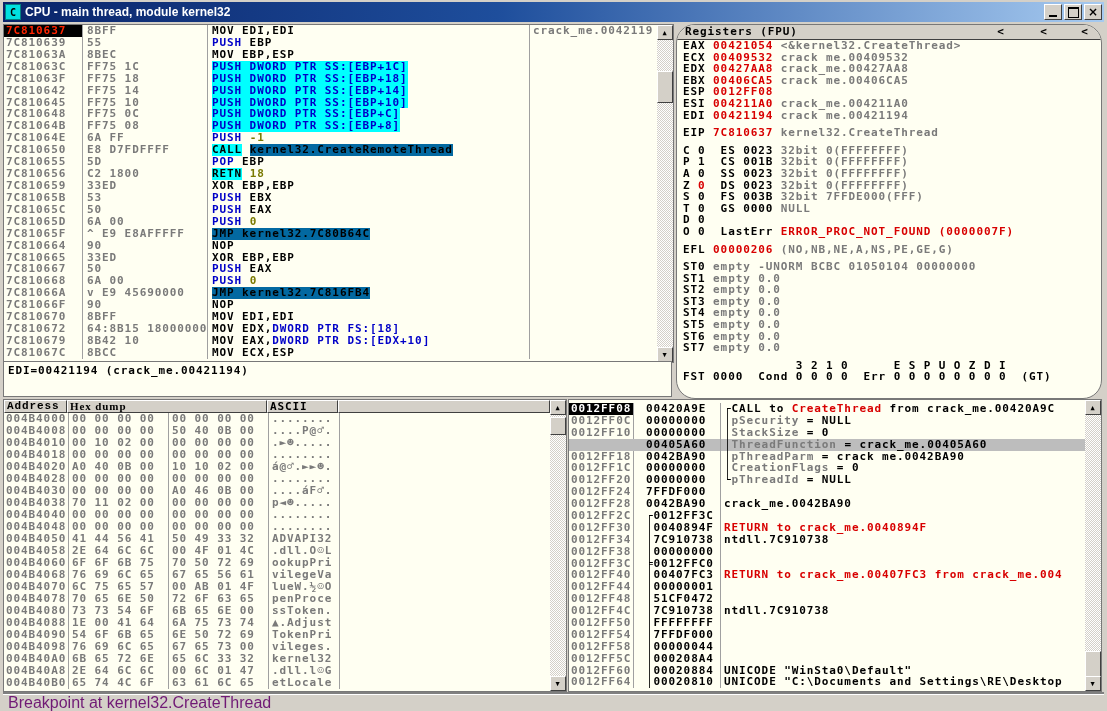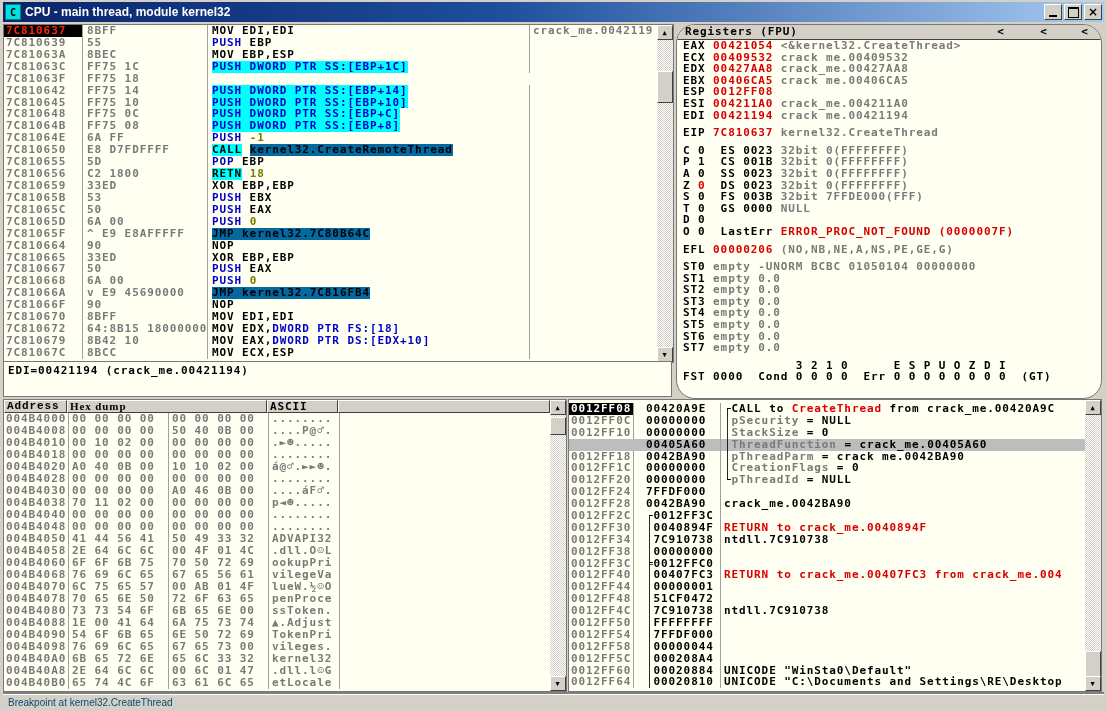--- a/index.html
+++ b/index.html
@@ -74,22 +74,22 @@
   .srow{display:flex;height:11.9px;line-height:11.8px;white-space:pre;overflow:hidden;}
   .srow.sel{background:#bdbdbd;}
   .s-addr{width:62px;padding-left:2px;border-right:1px solid #a0a0a0;color:#7a7a7a;overflow:hidden;}
   .s-addr.top{background:#000;color:#fff;}
   .srow.sel .s-addr{color:#000;margin-top:32px;}
   .s-val{width:74px;padding-left:12px;border-right:1px solid #a0a0a0;color:#000;overflow:hidden;}
   .s-cmt{flex:1;padding-left:3px;overflow:hidden;}
   #stack .sthumb{top:251px;height:25px;}
   
   #statusbar{position:absolute;left:3px;top:694px;width:1101px;height:16px;background:#D4D0C8;
-    border-top:1px solid #fff;box-shadow:0 -2px 0 #808080;color:#0c4a6e;
-    font-family:"Liberation Sans",sans-serif;font-size:10px;font-weight:normal;
+    border-top:1px solid #fff;box-shadow:0 -2px 0 #808080;color:#701a75;
+    font-family:"Liberation Sans",sans-serif;font-size:16px;font-weight:normal;
     line-height:15px;padding-left:5px;box-sizing:border-box;}
 </style>
 </head>
 <body>
 
 <div id="win">
 
   <div class="titlebar">
     <span class="ticon">
         <span>C</span>
@@ -107,21 +107,21 @@
         </span>
     </span>
   </div>
 
   <div id="disasm" class="panel mono">
     <div id="disasm-rows">
         <div class="drow"><span class="c-addr bp">7C810637</span><span class="c-hex">8BFF</span><span class="c-ins"><span class="sg fg-k">MOV EDI,EDI</span></span><span class="c-cmt">crack_me.0042119</span></div>
         <div class="drow"><span class="c-addr">7C810639</span><span class="c-hex">55</span><span class="c-ins"><span class="sg fg-b">PUSH</span><span class="sg fg-k"> EBP</span></span><span class="c-cmt"></span></div>
         <div class="drow"><span class="c-addr">7C81063A</span><span class="c-hex">8BEC</span><span class="c-ins"><span class="sg fg-k">MOV EBP,ESP</span></span><span class="c-cmt"></span></div>
         <div class="drow"><span class="c-addr">7C81063C</span><span class="c-hex">FF75 1C</span><span class="c-ins"><span class="sg fg-b bg-c">PUSH DWORD PTR SS:[EBP+1C]</span></span><span class="c-cmt"></span></div>
-        <div class="drow"><span class="c-addr">7C81063F</span><span class="c-hex">FF75 18</span><span class="c-cmt"></span></div>
+        <div class="drow"><span class="c-addr">7C81063F</span><span class="c-hex">FF75 18</span><span class="c-ins"><span class="sg fg-b bg-c">PUSH DWORD PTR SS:[EBP+18]</span></span><span class="c-cmt"></span></div>
         <div class="drow"><span class="c-addr">7C810642</span><span class="c-hex">FF75 14</span><span class="c-ins"><span class="sg fg-b bg-c">PUSH DWORD PTR SS:[EBP+14]</span></span><span class="c-cmt"></span></div>
         <div class="drow"><span class="c-addr">7C810645</span><span class="c-hex">FF75 10</span><span class="c-ins"><span class="sg fg-b bg-c">PUSH DWORD PTR SS:[EBP+10]</span></span><span class="c-cmt"></span></div>
         <div class="drow"><span class="c-addr">7C810648</span><span class="c-hex">FF75 0C</span><span class="c-ins"><span class="sg fg-b bg-c">PUSH DWORD PTR SS:[EBP+C]</span></span><span class="c-cmt"></span></div>
         <div class="drow"><span class="c-addr">7C81064B</span><span class="c-hex">FF75 08</span><span class="c-ins"><span class="sg fg-b bg-c">PUSH DWORD PTR SS:[EBP+8]</span></span><span class="c-cmt"></span></div>
         <div class="drow"><span class="c-addr">7C81064E</span><span class="c-hex">6A FF</span><span class="c-ins"><span class="sg fg-b">PUSH</span><span class="sg fg-k"> </span><span class="sg fg-o">-1</span></span><span class="c-cmt"></span></div>
         <div class="drow"><span class="c-addr">7C810650</span><span class="c-hex">E8 D7FDFFFF</span><span class="c-ins"><span class="sg fg-k bg-c">CALL</span><span class="sg fg-k"> </span><span class="sg fg-k bg-y">kernel32.CreateRemoteThread</span></span><span class="c-cmt"></span></div>
         <div class="drow"><span class="c-addr">7C810655</span><span class="c-hex">5D</span><span class="c-ins"><span class="sg fg-b">POP</span><span class="sg fg-k"> EBP</span></span><span class="c-cmt"></span></div>
         <div class="drow"><span class="c-addr">7C810656</span><span class="c-hex">C2 1800</span><span class="c-ins"><span class="sg fg-k bg-c">RETN</span><span class="sg fg-k"> </span><span class="sg fg-o">18</span></span><span class="c-cmt"></span></div>
         <div class="drow"><span class="c-addr">7C810659</span><span class="c-hex">33ED</span><span class="c-ins"><span class="sg fg-k">XOR EBP,EBP</span></span><span class="c-cmt"></span></div>
         <div class="drow"><span class="c-addr">7C81065B</span><span class="c-hex">53</span><span class="c-ins"><span class="sg fg-b">PUSH</span><span class="sg fg-k"> EBX</span></span><span class="c-cmt"></span></div>

